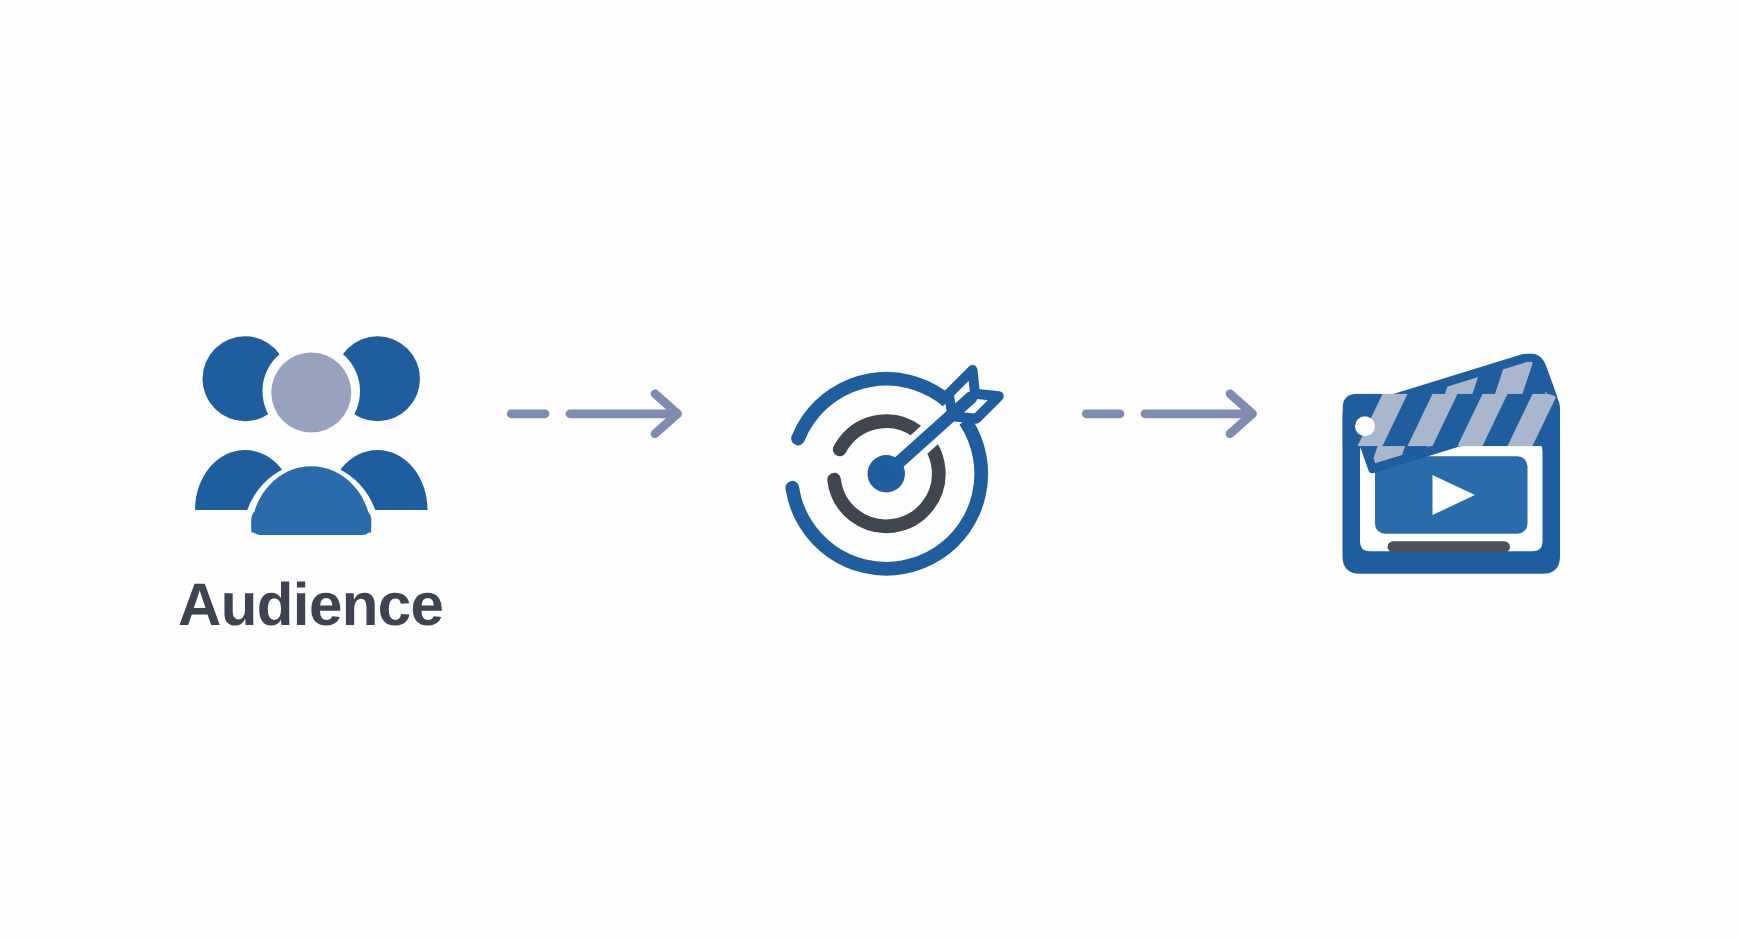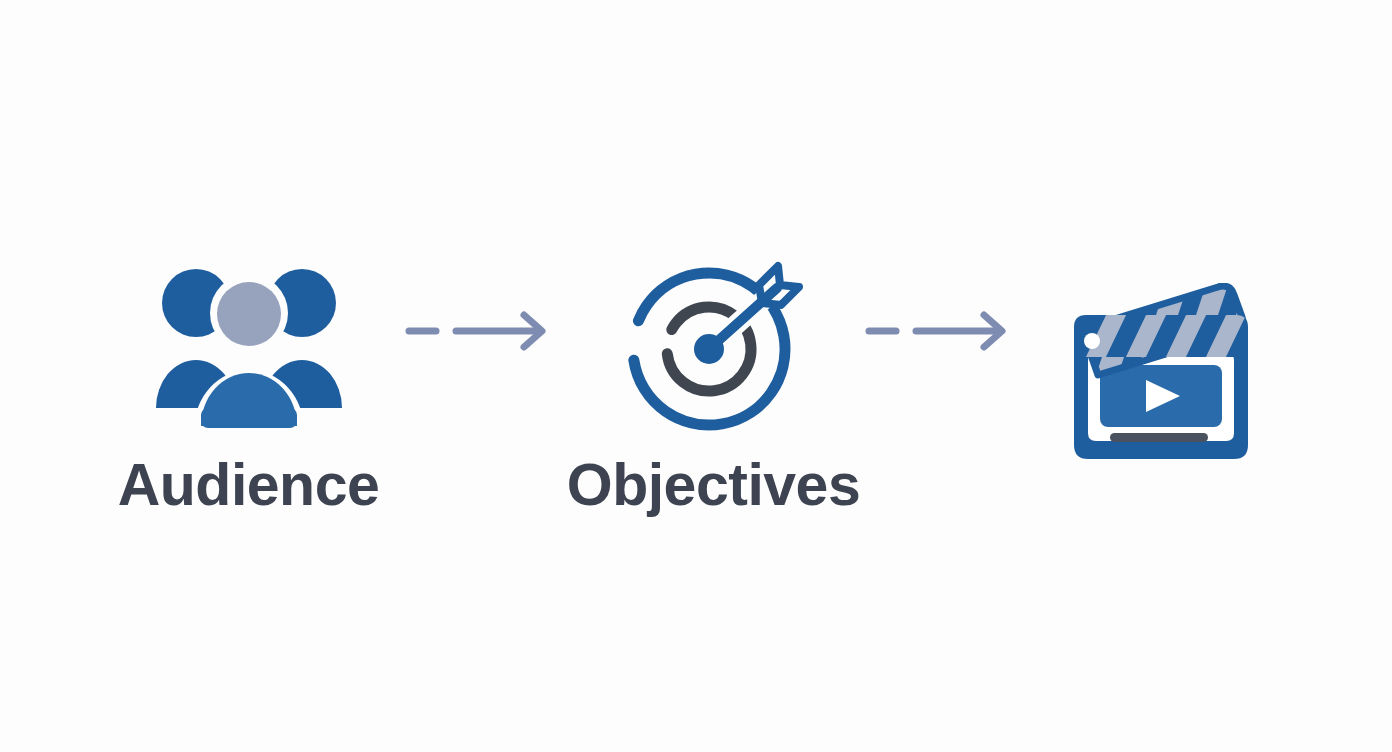--- a/index.html
+++ b/index.html
@@ -41,21 +41,21 @@
   .step-icon {
     display: block;
     height: 200px;
     display: flex;
     align-items: center;
     justify-content: center;
   }
   .step-label {
     margin-top: 18px;
     font-family: "Liberation Sans", sans-serif;
-    font-size: 59px;
+    font-size: 48px;
     font-weight: bold;
     letter-spacing: -0.5px;
     color: #3d4350;
     line-height: 1;
     white-space: nowrap;
   }
   
   .step-audience  { width: 220px; }
   .step-objectives{ width: 210px; }
   .step-format    { width: 185px; }
@@ -135,23 +135,20 @@
           <circle cx="90" cy="98" r="42" fill="none" stroke="#3f4650" stroke-width="11" stroke-linecap="round" stroke-dasharray="165 25 80 0" transform="rotate(-52 90 98)"></circle>
 
           <line x1="88" y1="100" x2="170" y2="26" stroke="#fdfdfd" stroke-width="20" stroke-linecap="round"></line>
 
           <circle cx="90" cy="98" r="15" fill="#1f5e9e"></circle>
 
           <line x1="90" y1="98" x2="158" y2="37" stroke="#1f5e9e" stroke-width="10" stroke-linecap="round"></line>
 
           <path d="M140 34 L159 15 L161 34 L180 36 L162 54 L143 52 Z" fill="none" stroke="#1f5e9e" stroke-width="8" stroke-linejoin="round" stroke-linecap="round"></path>
         </svg>
-      </div>
-      <div class="label-row">
-        <div class="step-label">Objectives</div>
       </div>
     </div>
 
     <div class="connector connector-2">
       <svg class="arrow-svg" width="160" height="44" viewBox="0 0 160 44" xmlns="http://www.w3.org/2000/svg">
         <g stroke="#7d8cb0" stroke-width="7" stroke-linecap="round" fill="none">
           <line x1="5" y1="22" x2="32" y2="22"></line>
           <line x1="52" y1="22" x2="134" y2="22"></line>
           <polyline points="120,6 138,22 120,38" stroke-linejoin="round"></polyline>
         </g>

